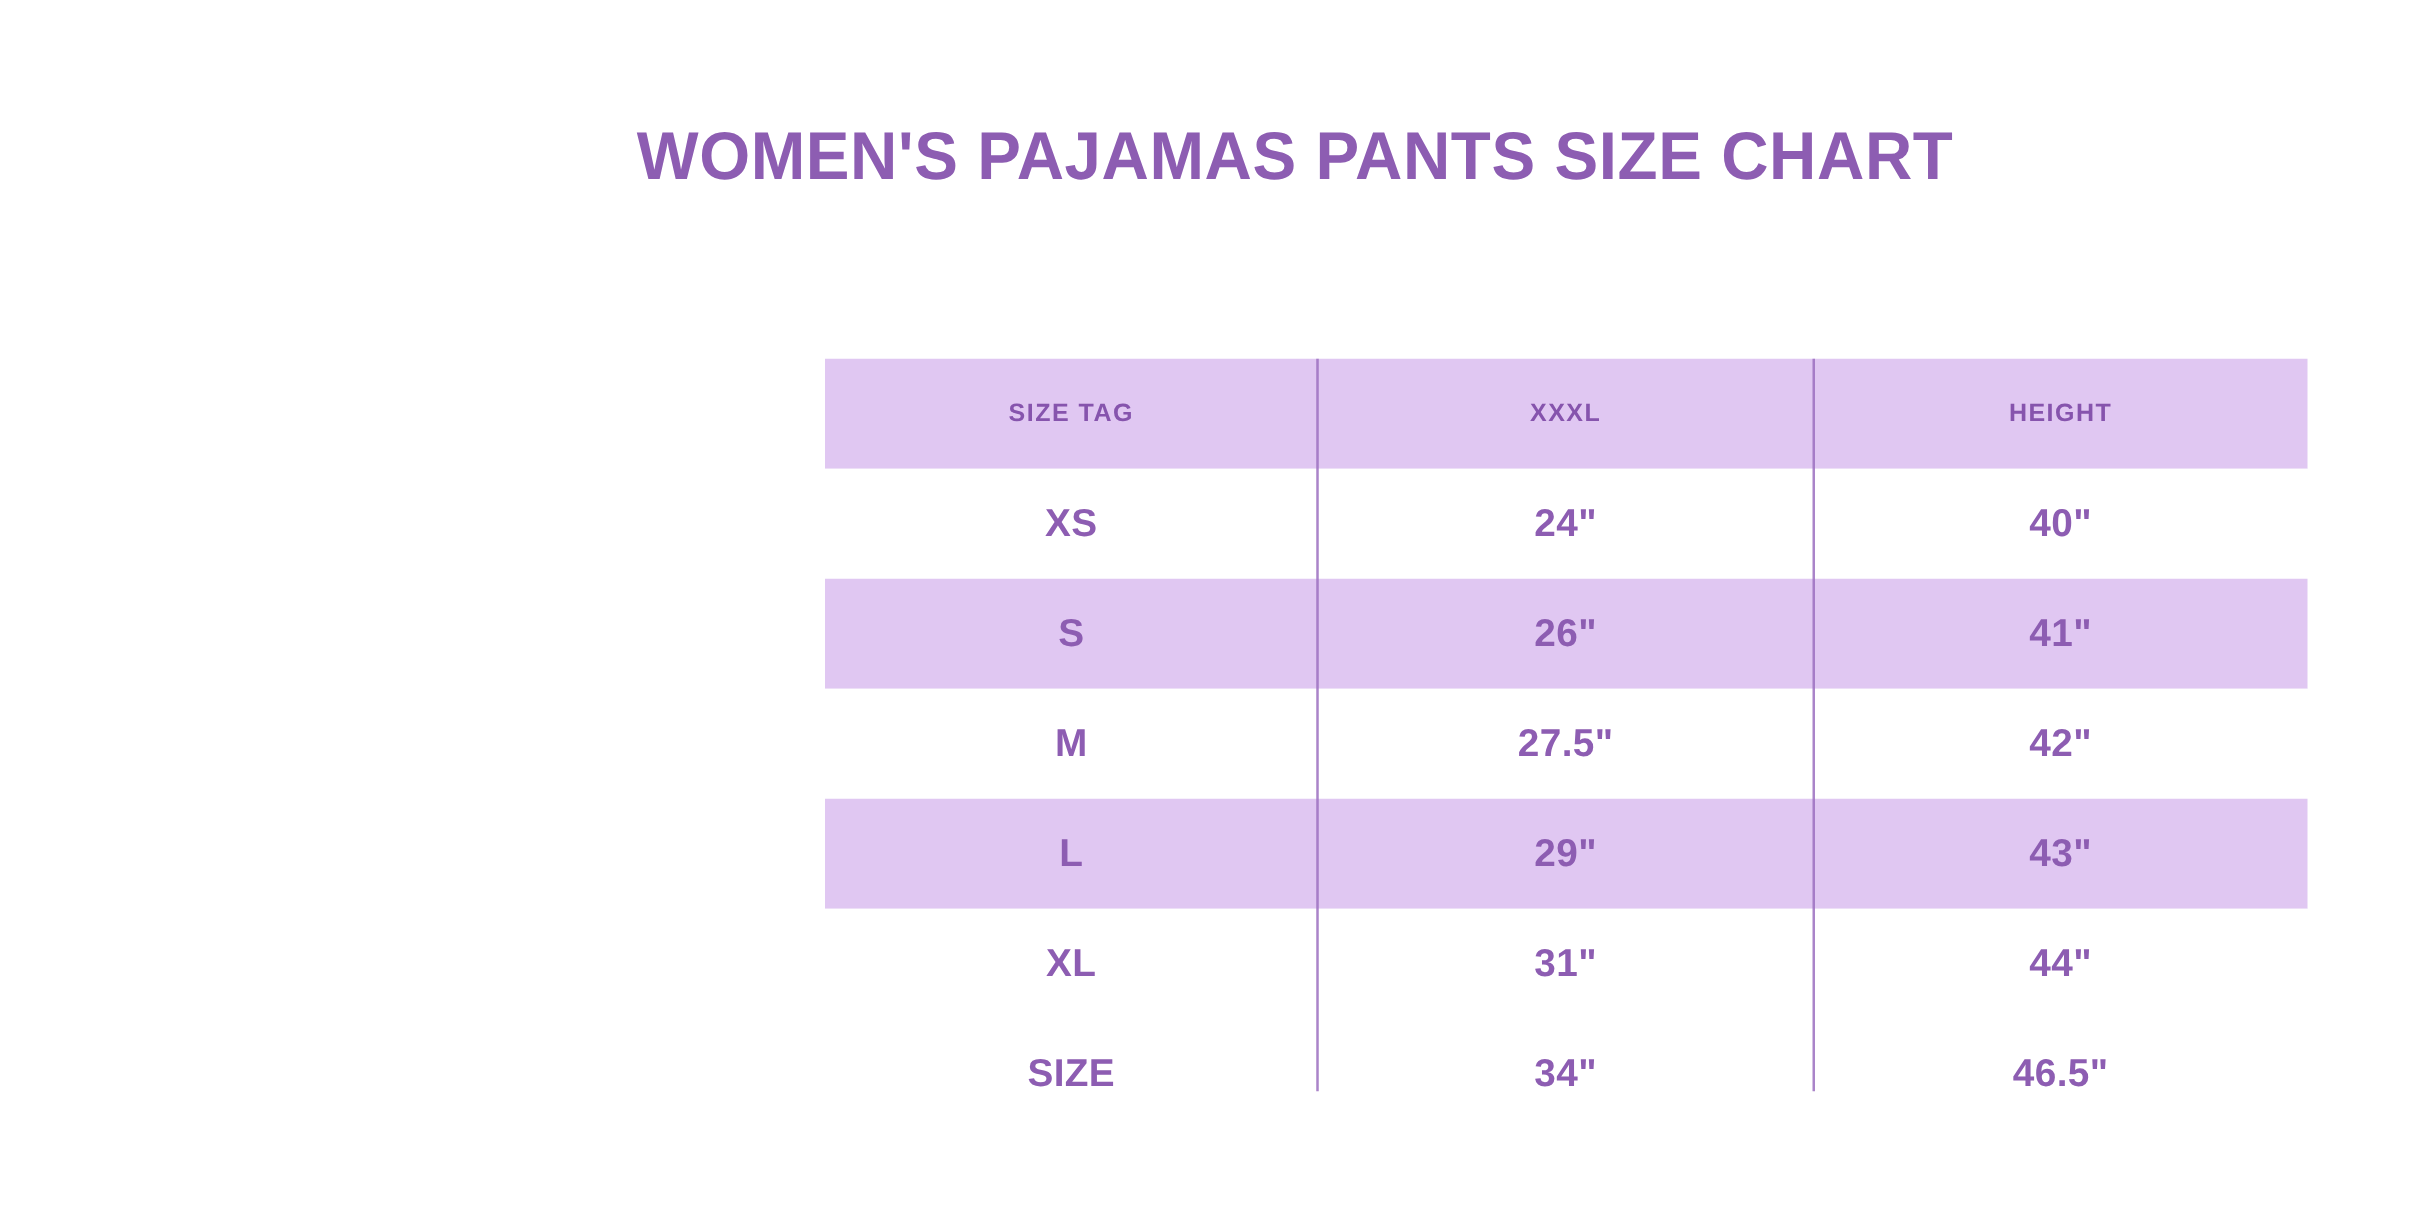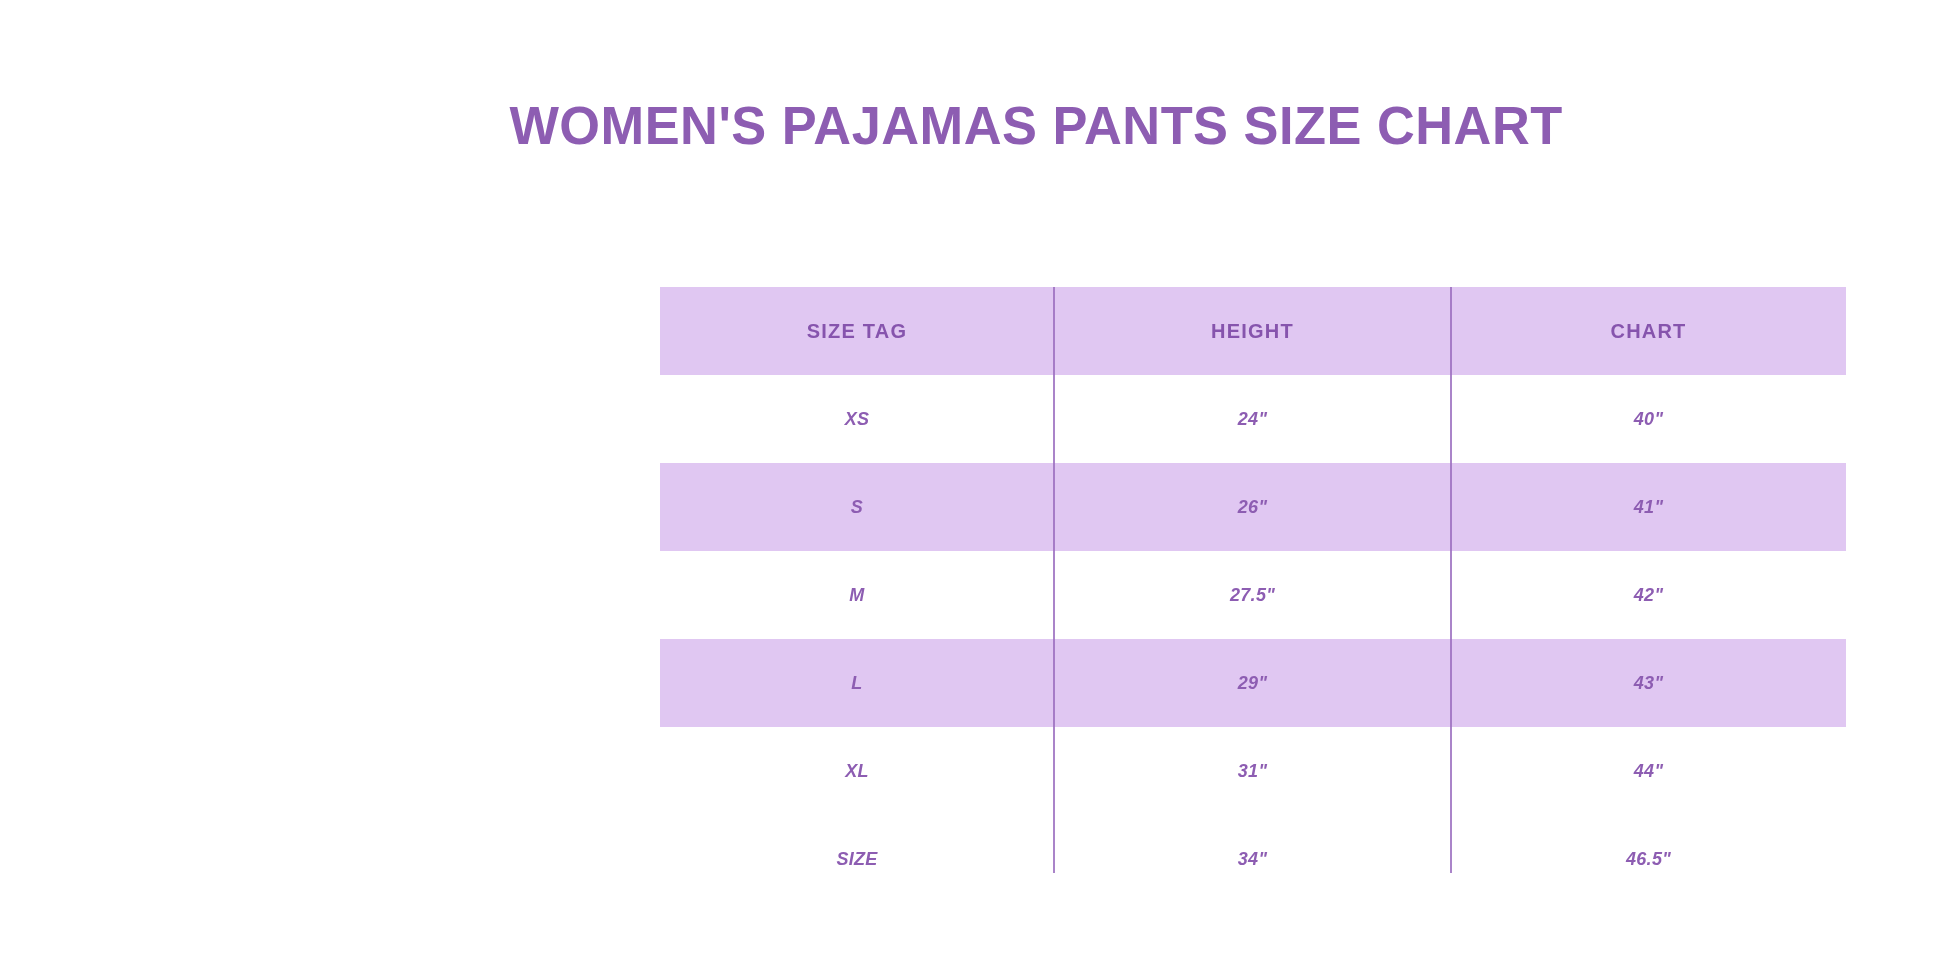--- a/index.html
+++ b/index.html
@@ -69,23 +69,22 @@
   }
 
   .size-table thead th {
     background: #e0c7f2;
     font-size: 20px;
     letter-spacing: 1.2px;
     color: #8654ad;
   }
 
   .size-table td {
-    font-size: 18px;
+    font-size: 31px;
     letter-spacing: 0.3px;
-    font-style: italic;
   }
 
   .size-table tbody tr.alt td {
     background: #e0c7f2;
   }
   .size-table tbody tr.plain td {
     background: #ffffff;
   }
 
   
@@ -107,22 +106,22 @@
 
   <table class="size-table">
     <colgroup>
       <col class="c-size">
       <col class="c-waist">
       <col class="c-height">
     </colgroup>
     <thead>
       <tr>
         <th>SIZE TAG</th>
+        <th>XXXL</th>
         <th>HEIGHT</th>
-        <th>CHART</th>
       </tr>
     </thead>
     <tbody>
       <tr class="plain">
         <td>XS</td>
         <td>24"</td>
         <td>40"</td>
       </tr>
       <tr class="alt">
         <td>S</td>

